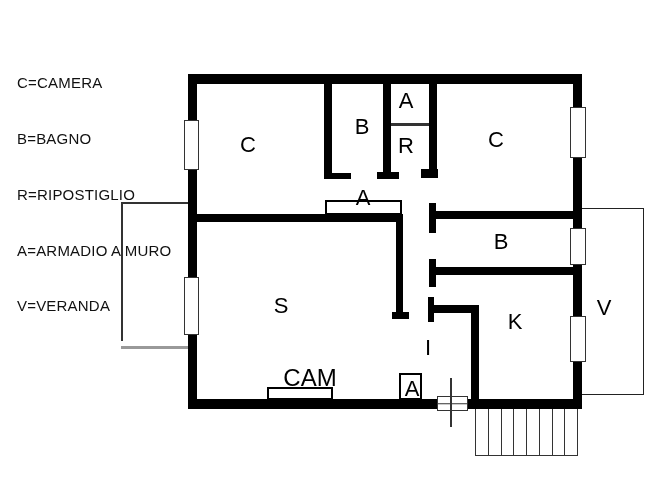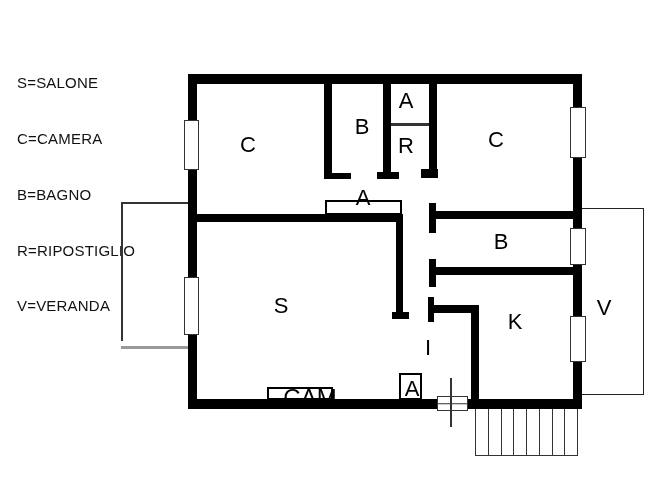--- a/index.html
+++ b/index.html
@@ -25,24 +25,24 @@
     border:1.5px solid #333;border-top:none;display:flex;z-index:2;background:#fff;}
   .tread{flex:1;border-right:1.5px solid #333;}
   .tread:last-child{border-right:none;}
 </style>
 </head>
 <body>
 
 <div class="canvas">
 
   <div class="legend">
-    <div>S=SALONE</div>
     <div>C=CAMERA</div>
     <div>B=BAGNO</div>
     <div>R=RIPOSTIGLIO</div>
+    <div>A=ARMADIO A MURO</div>
     <div>V=VERANDA</div>
   </div>
 
   <div class="thinline" style="left:121px;top:202px;width:67px;height:2px;"></div>
   <div class="thinline" style="left:121px;top:202px;width:2px;height:139px;"></div>
   <div class="grayline" style="left:121px;top:346px;width:67px;height:2.5px;"></div>
 
   <div class="outline" style="left:582px;top:208px;width:62px;height:187px;border-left:none;"></div>
 
   <div class="stairs">
@@ -102,15 +102,15 @@
   <div class="lbl" style="left:406px;top:101px;">A</div>
   <div class="lbl" style="left:406px;top:146px;">R</div>
   <div class="lbl" style="left:496px;top:140px;">C</div>
   <div class="lbl" style="left:363px;top:198px;">A</div>
   <div class="lbl" style="left:281px;top:306px;">S</div>
   <div class="lbl" style="left:501px;top:242px;">B</div>
   <div class="lbl" style="left:515px;top:322px;">K</div>
   <div class="lbl" style="left:604px;top:308px;">V</div>
   <div class="lbl" style="left:428px;top:348px;">I</div>
   <div class="lbl" style="left:412px;top:389px;">A</div>
-  <div class="lbl lbl-big" style="left:310px;top:398px;z-index:6;">CAM</div>
+  <div class="lbl lbl-big" style="left:310px;top:378px;z-index:6;">CAM</div>
 
 </div>
 
 </body></html>

